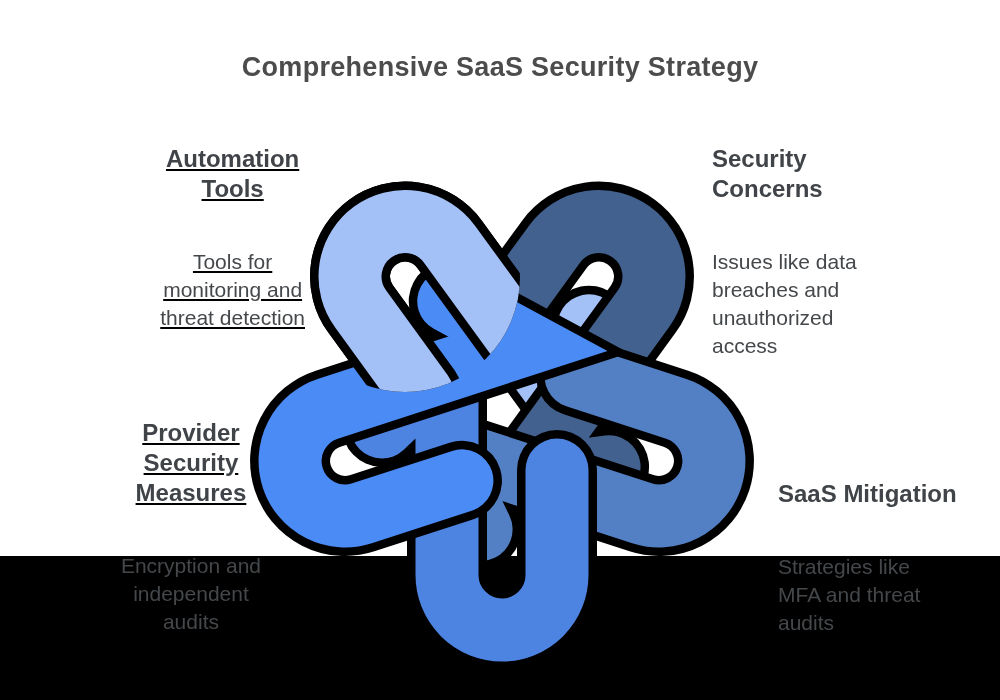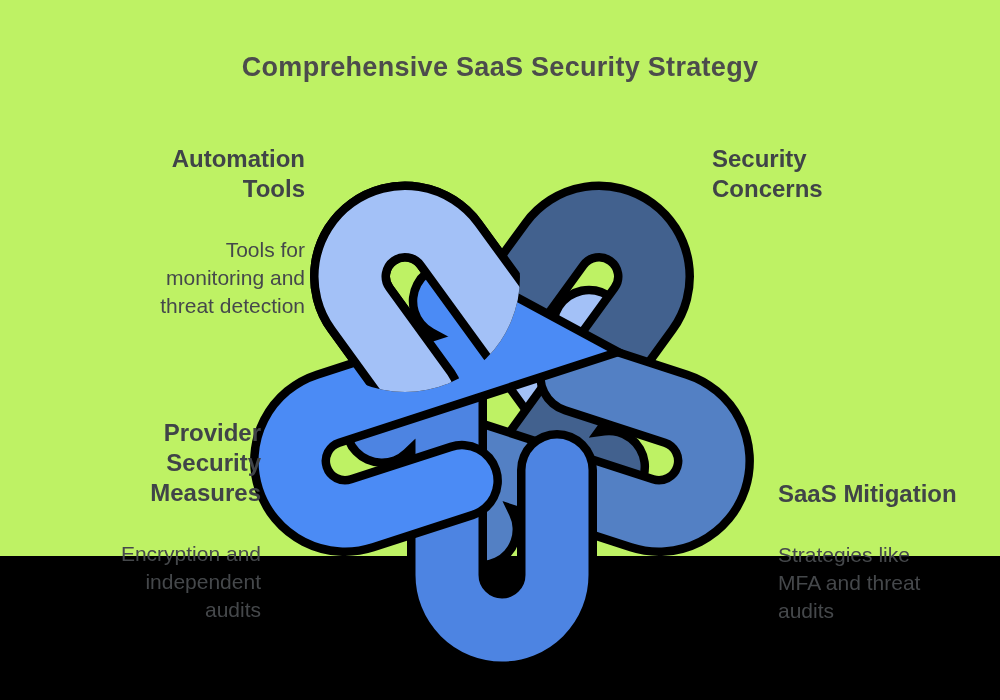--- a/index.html
+++ b/index.html
@@ -1,28 +1,28 @@
 <!DOCTYPE html>
 <html><head>
 <meta charset="utf-8">
 <style>
   html,body{margin:0;padding:0;background:#000;}
   body{width:1000px;height:700px;overflow:hidden;font-family:"Liberation Sans",sans-serif;}
-  .stage{position:relative;width:1000px;height:556px;background:#bef264;}
+  .stage{position:relative;width:1000px;height:556px;background:#ffffff;}
   .title{
     position:absolute;top:52px;left:0;width:1000px;text-align:center;
     font-size:27px;font-weight:bold;color:#4c4c4c;letter-spacing:.3px;
   }
   .knot-svg{position:absolute;left:0;top:0;width:1000px;height:700px;}
   .u{stroke:#000000;stroke-width:80;fill:none;}
   .c{stroke-width:63;fill:none;}
   .section{position:absolute;white-space:pre-line;}
   .heading{font-size:24px;line-height:30px;font-weight:bold;color:#404448;}
-  .bodytext{font-size:21px;line-height:28px;margin-top:14px;color:#45484b;}
-  .align-right{text-align:right;}
+  .bodytext{font-size:21px;line-height:28px;margin-top:26px;color:#45484b;}
+  .align-right{text-align:center;text-decoration:underline;}
   .align-left{text-align:left;}
   .sec-automation{top:126px;right:695px;}
   .sec-security{top:126px;left:712px;}
   .sec-provider{top:400px;right:739px;}
   .sec-risk{top:461px;left:778px;}
 </style>
 </head>
 <body>
 
 <div class="stage">
@@ -76,20 +76,24 @@
     <div class="heading">Automation
 Tools</div>
     <div class="bodytext">Tools for
 monitoring and
 threat detection</div>
   </div>
 
   <div class="section sec-security align-left">
     <div class="heading">Security
 Concerns</div>
+    <div class="bodytext">Issues like data
+breaches and
+unauthorized
+access</div>
   </div>
 
   <div class="section sec-provider align-right">
     <div class="heading">Provider
 Security
 Measures</div>
     <div class="bodytext">Encryption and
 independent
 audits</div>
   </div>

